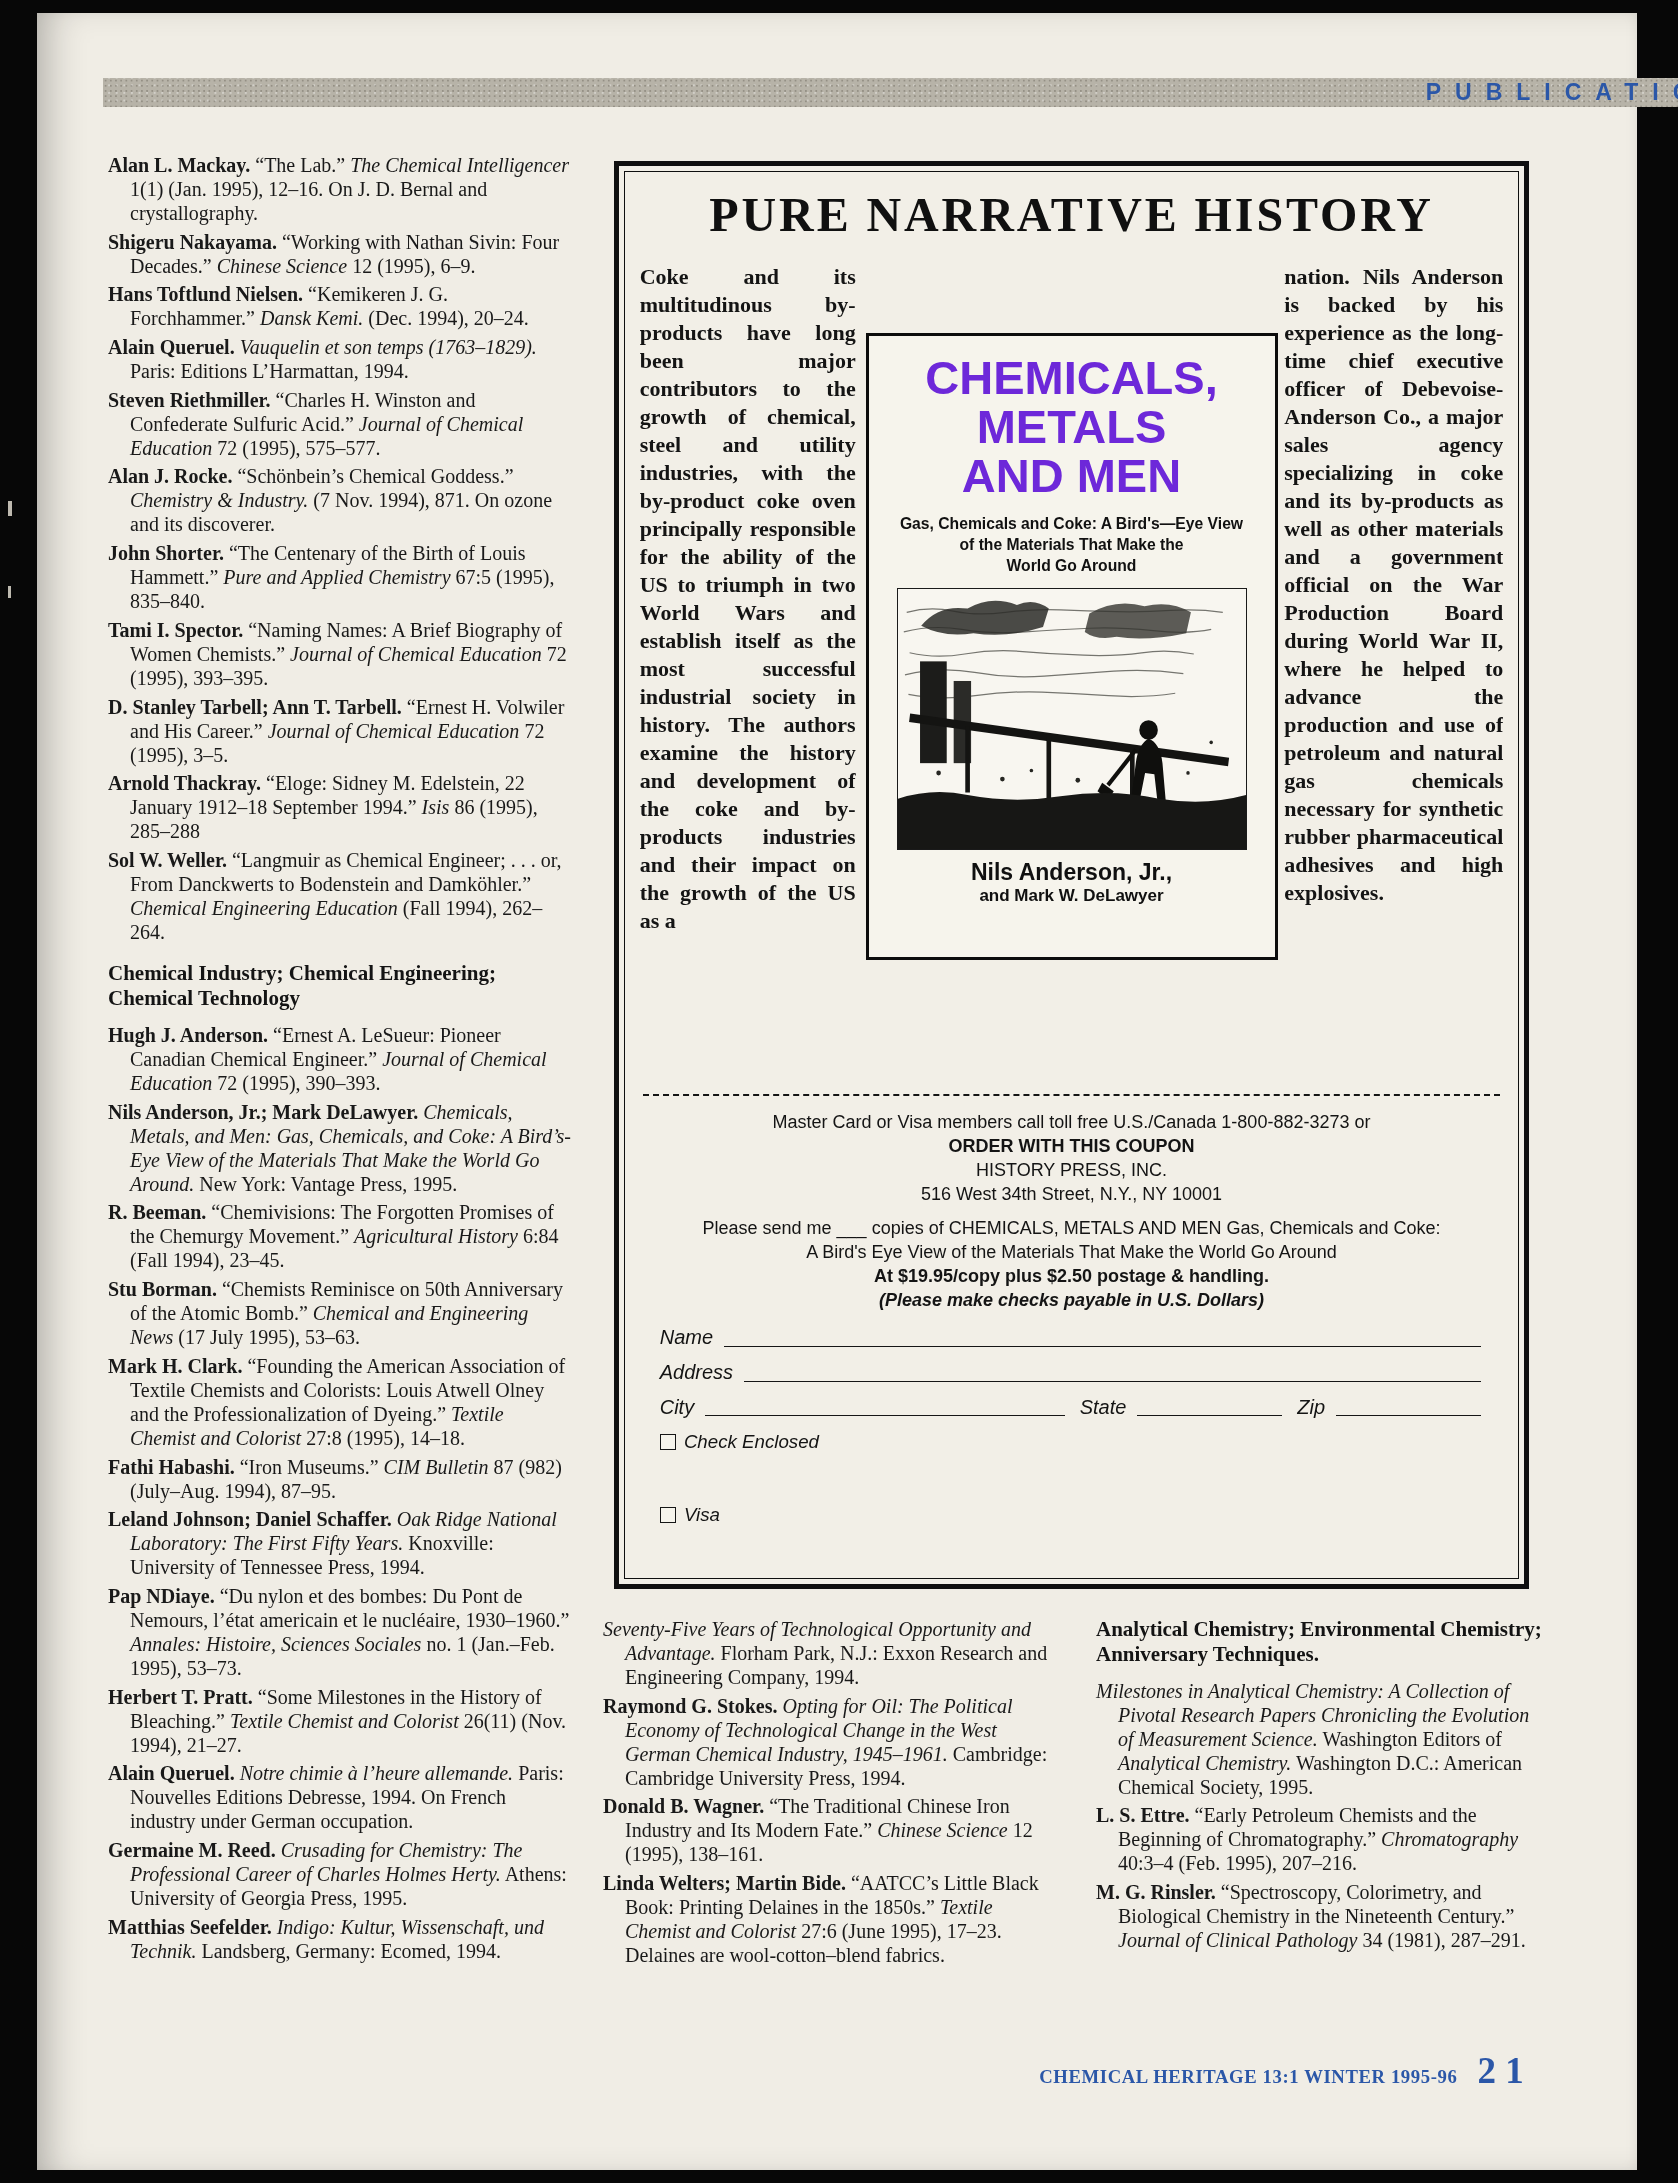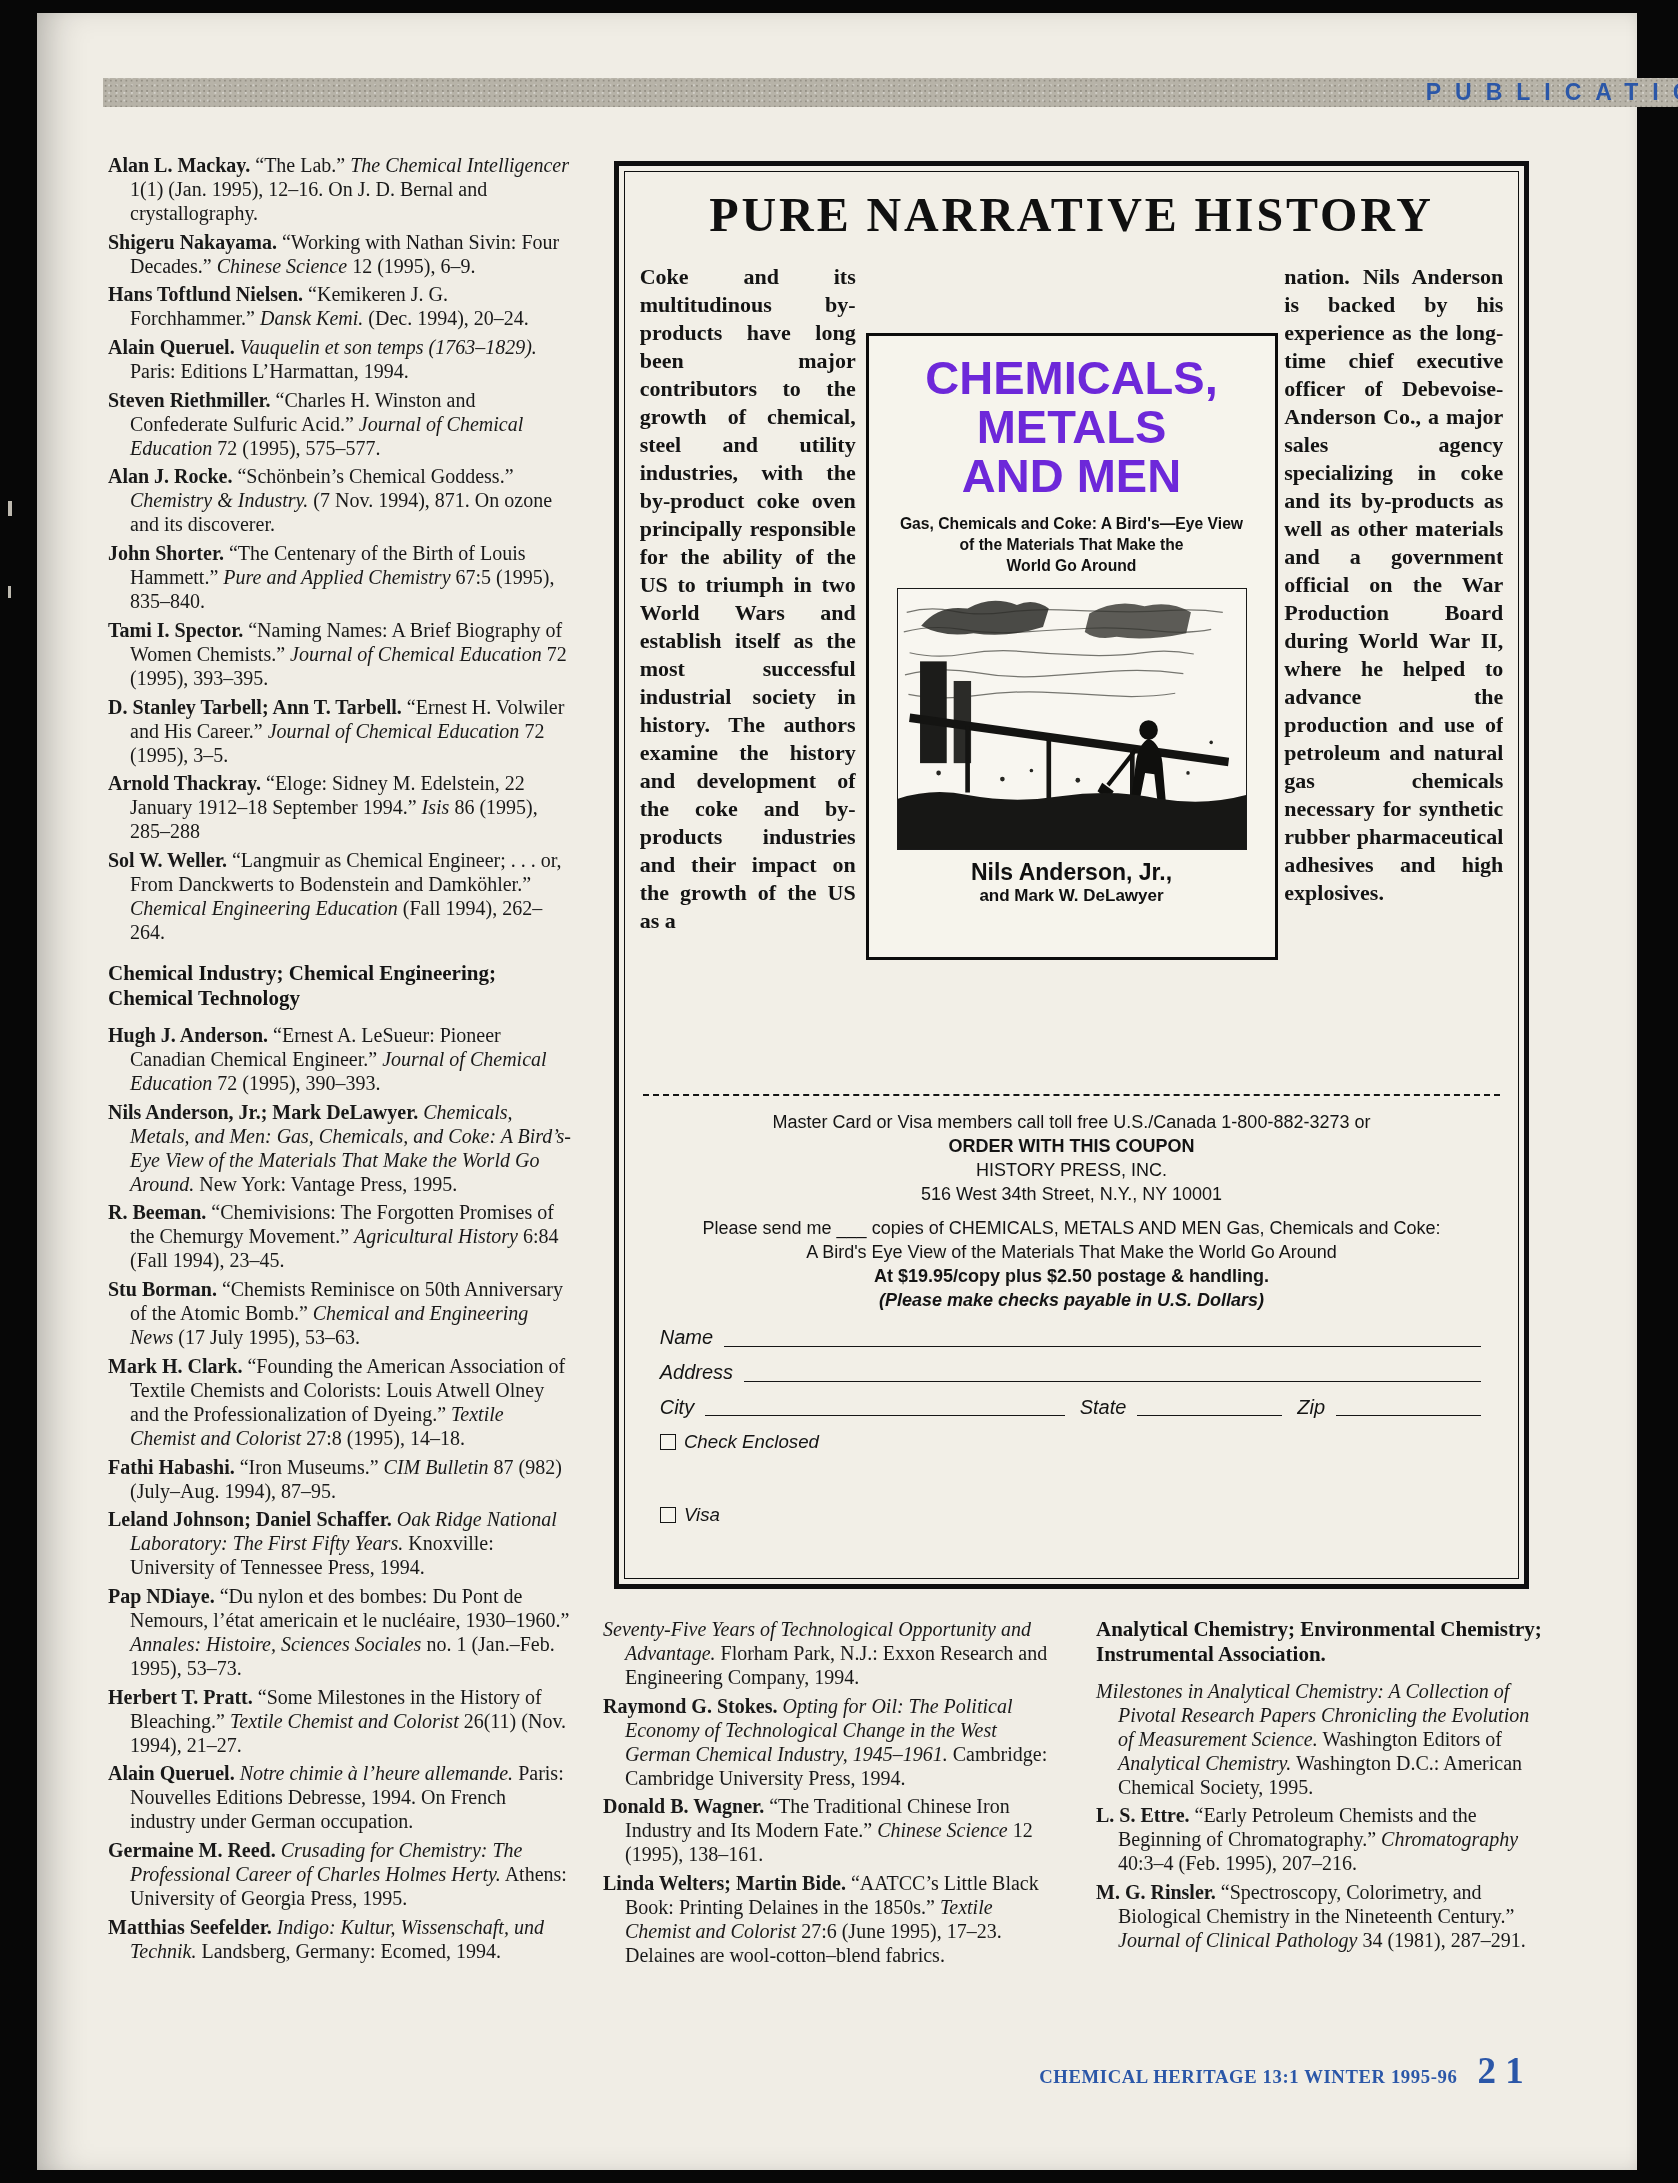--- a/index.html
+++ b/index.html
@@ -250,21 +250,21 @@
     <div class="col col-mid">
       <div>
           <p class="entry"><i>Seventy-Five Years of Technological Opportunity and Advantage.</i><span> Florham Park, N.J.: Exxon Research and Engineering Company, 1994.</span></p>
           <p class="entry"><b>Raymond G. Stokes.</b><span> </span><i>Opting for Oil: The Political Economy of Technological Change in the West German Chemical Industry, 1945–1961.</i><span> Cambridge: Cambridge University Press, 1994.</span></p>
           <p class="entry"><b>Donald B. Wagner.</b><span> “The Traditional Chinese Iron Industry and Its Modern Fate.” </span><i>Chinese Science</i><span> 12 (1995), 138–161.</span></p>
           <p class="entry"><b>Linda Welters; Martin Bide.</b><span> “AATCC’s Little Black Book: Printing Delaines in the 1850s.” </span><i>Textile Chemist and Colorist</i><span> 27:6 (June 1995), 17–23. Delaines are wool-cotton–blend fabrics.</span></p>
         </div>
     </div>
 
     <div class="col col-right">
-      <h3 class="section-heading">Analytical Chemistry; Environmental Chemistry; Instrumental Association.</h3>
+      <h3 class="section-heading">Analytical Chemistry; Environmental Chemistry; Anniversary Techniques.</h3>
       <div>
           <p class="entry"><i>Milestones in Analytical Chemistry: A Collection of Pivotal Research Papers Chronicling the Evolution of Measurement Science.</i><span> Washington Editors of </span><i>Analytical Chemistry.</i><span> Washington D.C.: American Chemical Society, 1995.</span></p>
           <p class="entry"><b>L. S. Ettre.</b><span> “Early Petroleum Chemists and the Beginning of Chromatography.” </span><i>Chromatography</i><span> 40:3–4 (Feb. 1995), 207–216.</span></p>
           <p class="entry"><b>M. G. Rinsler.</b><span> “Spectroscopy, Colorimetry, and Biological Chemistry in the Nineteenth Century.” </span><i>Journal of Clinical Pathology</i><span> 34 (1981), 287–291.</span></p>
         </div>
     </div>
 
     <div class="footer">
       <span class="journal">CHEMICAL HERITAGE 13:1 WINTER 1995-96</span>
       <span class="pagenum">21</span>

